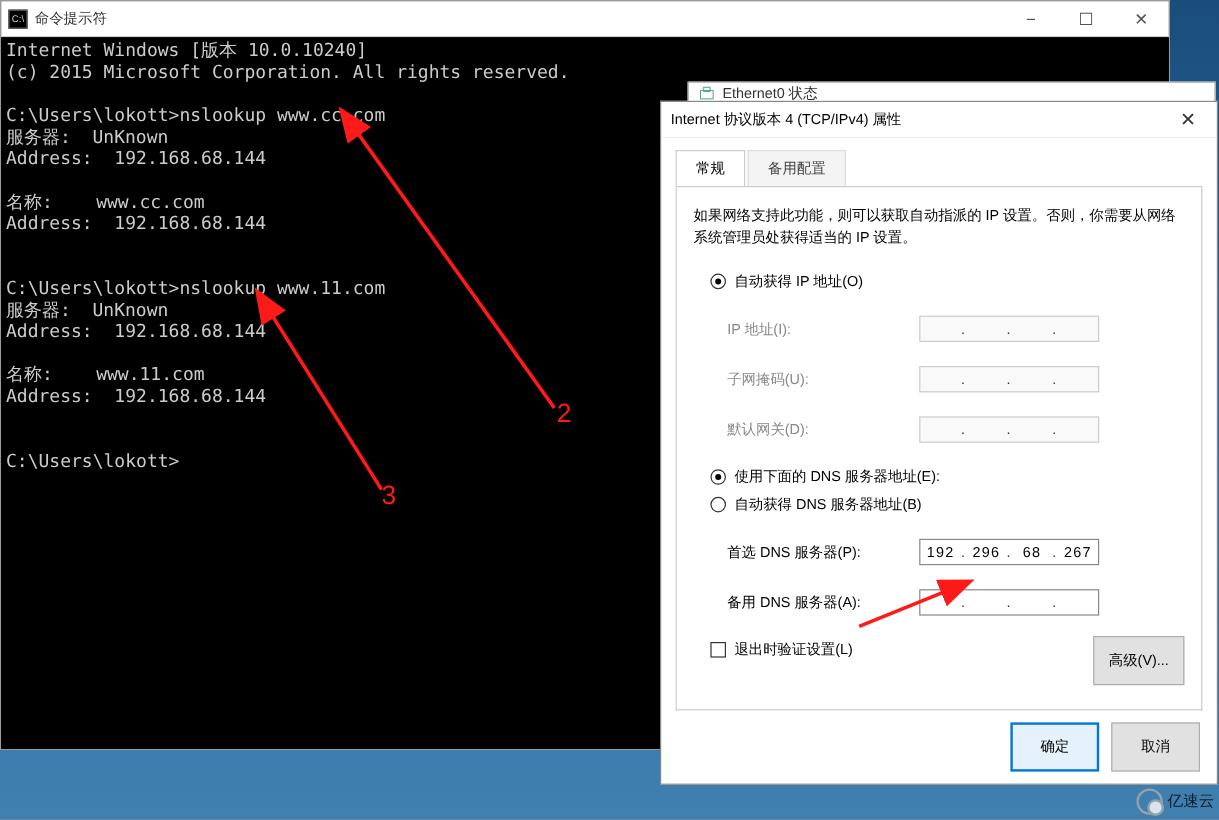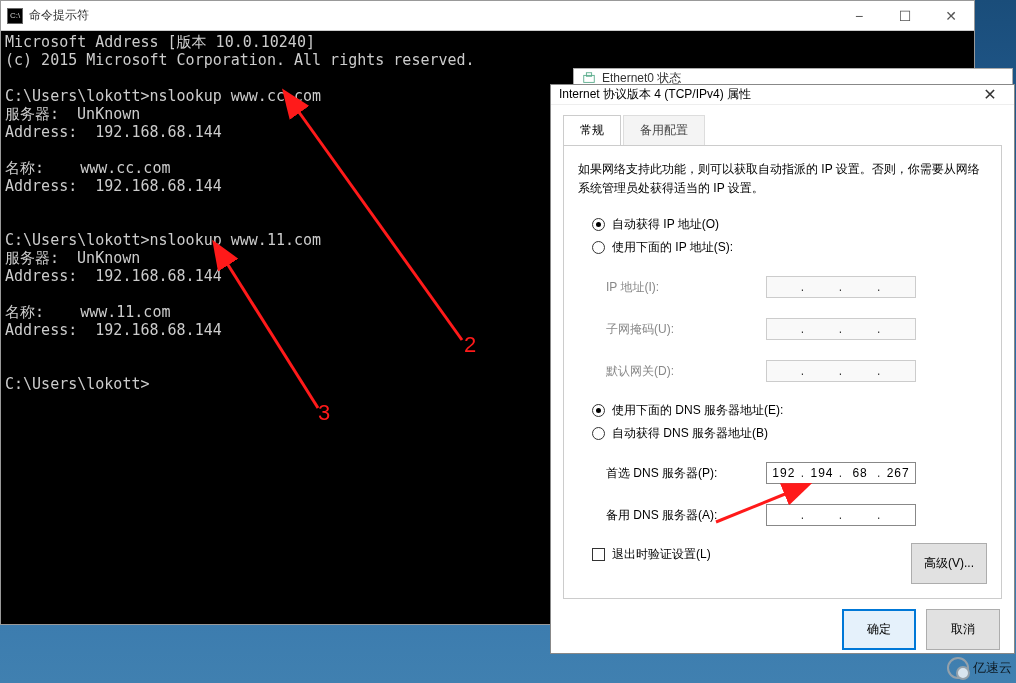--- a/index.html
+++ b/index.html
@@ -307,21 +307,21 @@
 <div class="cmd-window">
   <div class="cmd-titlebar">
     <div class="cmd-icon">C:\</div>
     <div class="cmd-title">命令提示符</div>
     <div class="win-controls">
       <div class="win-btn">−</div>
       <div class="win-btn">☐</div>
       <div class="win-btn">✕</div>
     </div>
   </div>
-  <div class="cmd-body"><span>Microsoft Address [版本 10.0.10240]</span>
+  <div class="cmd-body"><span>Internet Windows [版本 10.0.10240]</span>
 <span>(c) 2015 Microsoft Corporation. All rights reserved.</span>
 
 <span>C:\Users\lokott&gt;nslookup www.cc.com</span>
 <span>服务器:  UnKnown</span>
 <span>Address:  192.168.68.144</span>
 
 <span>名称:    www.cc.com</span>
 <span>Address:  192.168.68.144</span>
 
 
@@ -354,24 +354,20 @@
       <div class="tab active">常规</div>
       <div class="tab inactive">备用配置</div>
     </div>
     <div class="tab-content">
       <div class="desc">如果网络支持此功能，则可以获取自动指派的 IP 设置。否则，你需要从网络系统管理员处获得适当的 IP 设置。</div>
 
       <div class="radio-row">
         <span class="radio selected"></span>
         <span>自动获得 IP 地址(O)</span>
       </div>
-      <div class="radio-row">
-        <span class="radio"></span>
-        <span>使用下面的 IP 地址(S):</span>
-      </div>
       <div class="field-group">
         <div class="field-row">
           <span class="field-label disabled">IP 地址(I):</span>
           <div class="ip-input disabled">
             <span class="ip-seg"></span>
               <span class="ip-dot">.</span>
               <span class="ip-seg"></span>
               <span class="ip-dot">.</span>
               <span class="ip-seg"></span>
               <span class="ip-dot">.</span>
@@ -411,21 +407,21 @@
       <div class="radio-row">
         <span class="radio"></span>
         <span>自动获得 DNS 服务器地址(B)</span>
       </div>
       <div class="field-group">
         <div class="field-row">
           <span class="field-label">首选 DNS 服务器(P):</span>
           <div class="ip-input">
             <span class="ip-seg">192</span>
               <span class="ip-dot">.</span>
-            <span class="ip-seg">194</span>
+            <span class="ip-seg">296</span>
               <span class="ip-dot">.</span>
             <span class="ip-seg">68</span>
               <span class="ip-dot">.</span>
             <span class="ip-seg">267</span>
           </div>
         </div>
         <div class="field-row">
           <span class="field-label">备用 DNS 服务器(A):</span>
           <div class="ip-input">
             <span class="ip-seg"></span>

